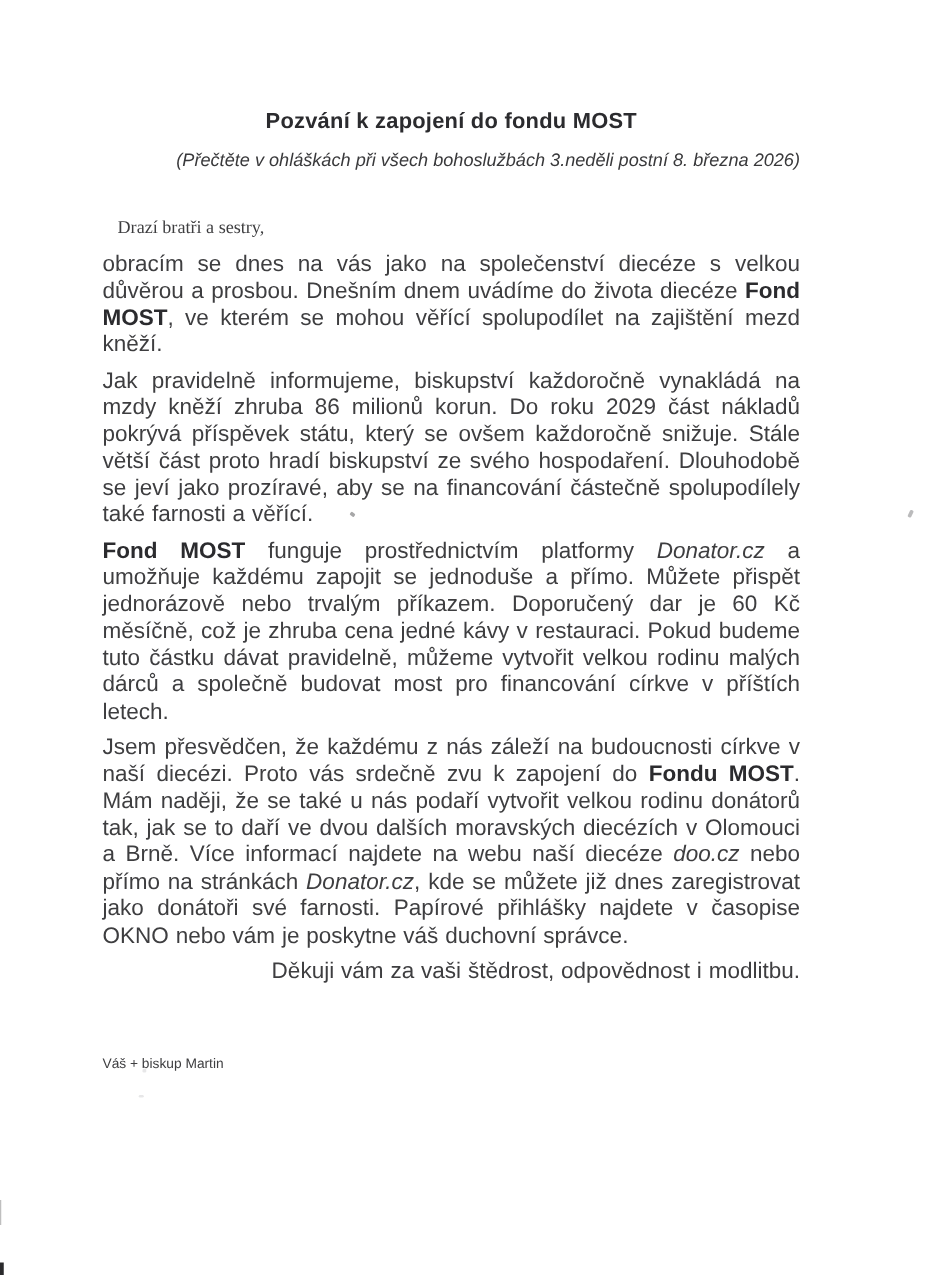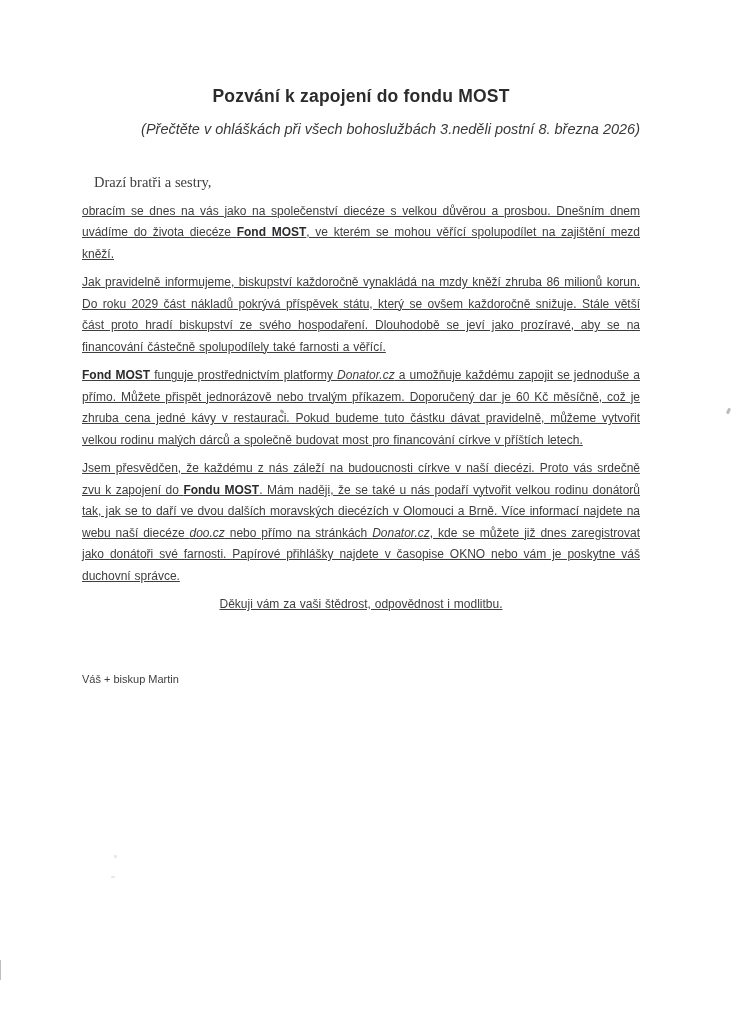--- a/index.html
+++ b/index.html
@@ -10,21 +10,20 @@
   .page {
     position: relative;
     width: 744px;
     height: 1024px;
     background: #ffffff;
     overflow: hidden;
     box-sizing: border-box;
     padding: 86px 104px 0 82px;
     font-family: "Liberation Sans", "DejaVu Sans", sans-serif;
     color: #3e3e40;
-    border-radius: 26px;
     -webkit-font-smoothing: antialiased;
   }
   .title {
     margin: 0 0 13px 0;
     font-size: 17.5px;
     line-height: 21px;
     font-weight: 700;
     text-align: center;
     color: #2b2b2e;
     letter-spacing: 0.2px;
@@ -38,28 +37,27 @@
     color: #39393b;
   }
   .salutation {
     margin: 0 0 7px 12px;
     font-size: 14.5px;
     line-height: 21.5px;
     font-family: Liberation Serif, serif;
   }
   .para {
     margin: 0 0 7px 0;
-    font-size: 12px;
+    font-size: 18px;
     line-height: 21.5px;
     text-align: justify;
     word-spacing: 0.5px;
-    text-decoration: underline;
   }
   .closing {
-    text-align: center;
+    text-align: right;
   }
   .signature {
     margin: 53px 0 0 0;
     font-size: 11px;
     line-height: 21.5px;
   }
   .b { font-weight: 700; color: #2b2b2e; }
   .i { font-style: italic; margin-top: 12px; }
 
   

